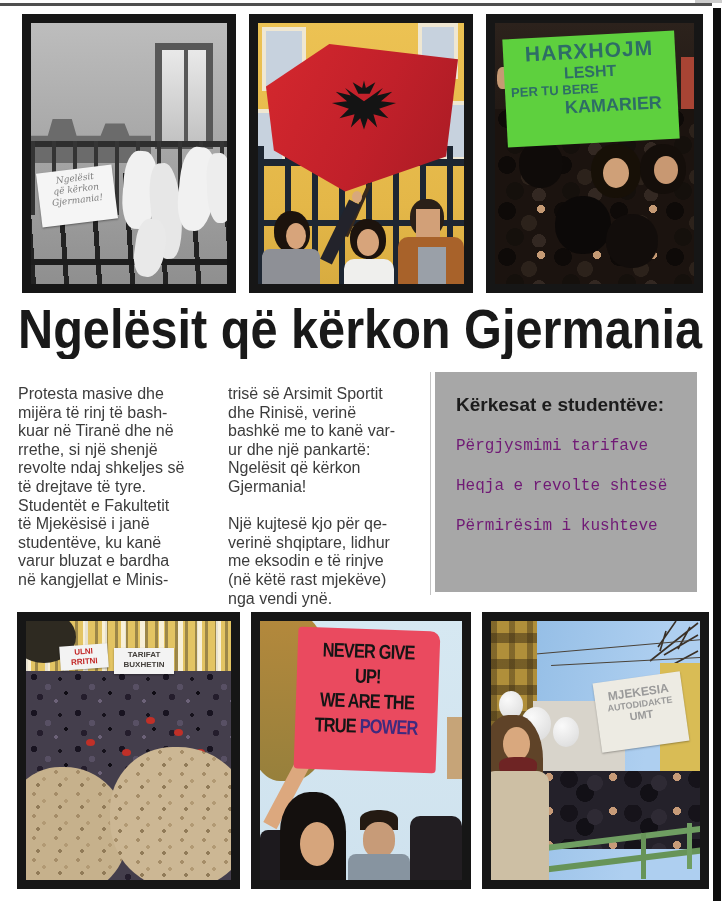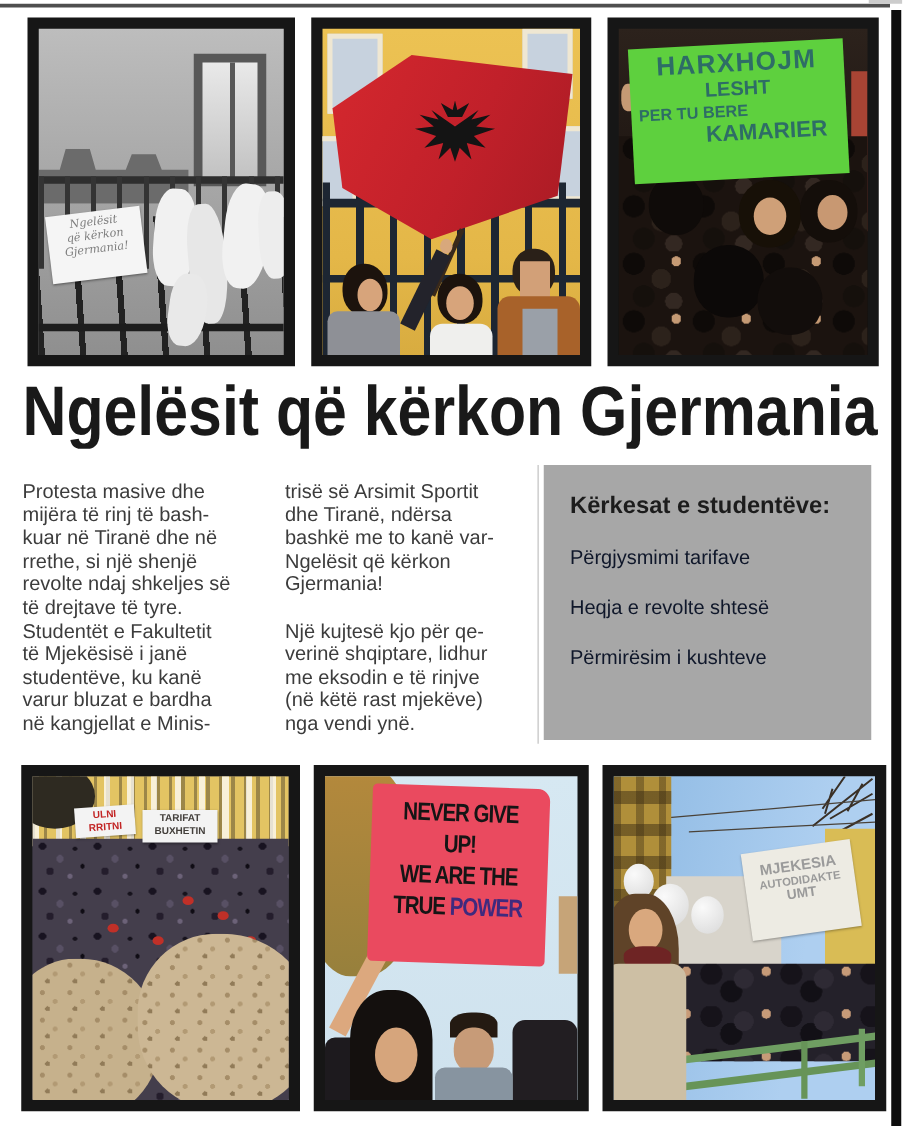--- a/index.html
+++ b/index.html
@@ -199,21 +199,21 @@
   .col1{left:0;width:204px;}
   .col2{left:210px;width:206px;}
   .tline{line-height:18.6px;white-space:nowrap;}
   .pgap{height:18.6px;}
   .col-rule{position:absolute;left:430px;top:372px;width:1px;height:223px;background:#c4c4c4;}
 
   
   .demands{position:absolute;left:435px;top:372px;width:262px;height:220px;background:#a7a7a7;
      padding:22px 21px;box-sizing:border-box;}
   .demands-title{font-size:19px;font-weight:bold;color:#1c1c1c;}
-  .demand-item{font-size:16px;color:#0f172a;margin-top:21px;line-height:19px;}
+  .demand-item{font-size:16px;color:#701a75;margin-top:21px;line-height:19px;font-family:Liberation Mono, monospace;}
 </style>
 </head>
 <body>
 
 <div class="page">
 
   <div class="top-rule"></div>
   <div class="top-notch"></div>
   <div class="right-bar"></div>
 
@@ -310,22 +310,23 @@
       <div class="tline">revolte ndaj shkeljes së</div>
       <div class="tline">të drejtave të tyre.</div>
       <div class="tline">Studentët e Fakultetit</div>
       <div class="tline">të Mjekësisë i janë</div>
       <div class="tline">studentëve, ku kanë</div>
       <div class="tline">varur bluzat e bardha</div>
       <div class="tline">në kangjellat e Minis-</div>
     </div>
     <div class="col col2">
       <div class="tline">trisë së Arsimit Sportit</div>
-      <div class="tline">dhe Tiranë, ndërsa</div>
+      <div class="tline">dhe Rinisë, verinë</div>
       <div class="tline">bashkë me to kanë var-</div>
+      <div class="tline">ur dhe një pankartë:</div>
       <div class="tline">Ngelësit që kërkon</div>
       <div class="tline">Gjermania!</div>
       <div class="pgap"></div>
       <div class="tline">Një kujtesë kjo për qe-</div>
       <div class="tline">verinë shqiptare, lidhur</div>
       <div class="tline">me eksodin e të rinjve</div>
       <div class="tline">(në këtë rast mjekëve)</div>
       <div class="tline">nga vendi ynë.</div>
     </div>
   </div>

